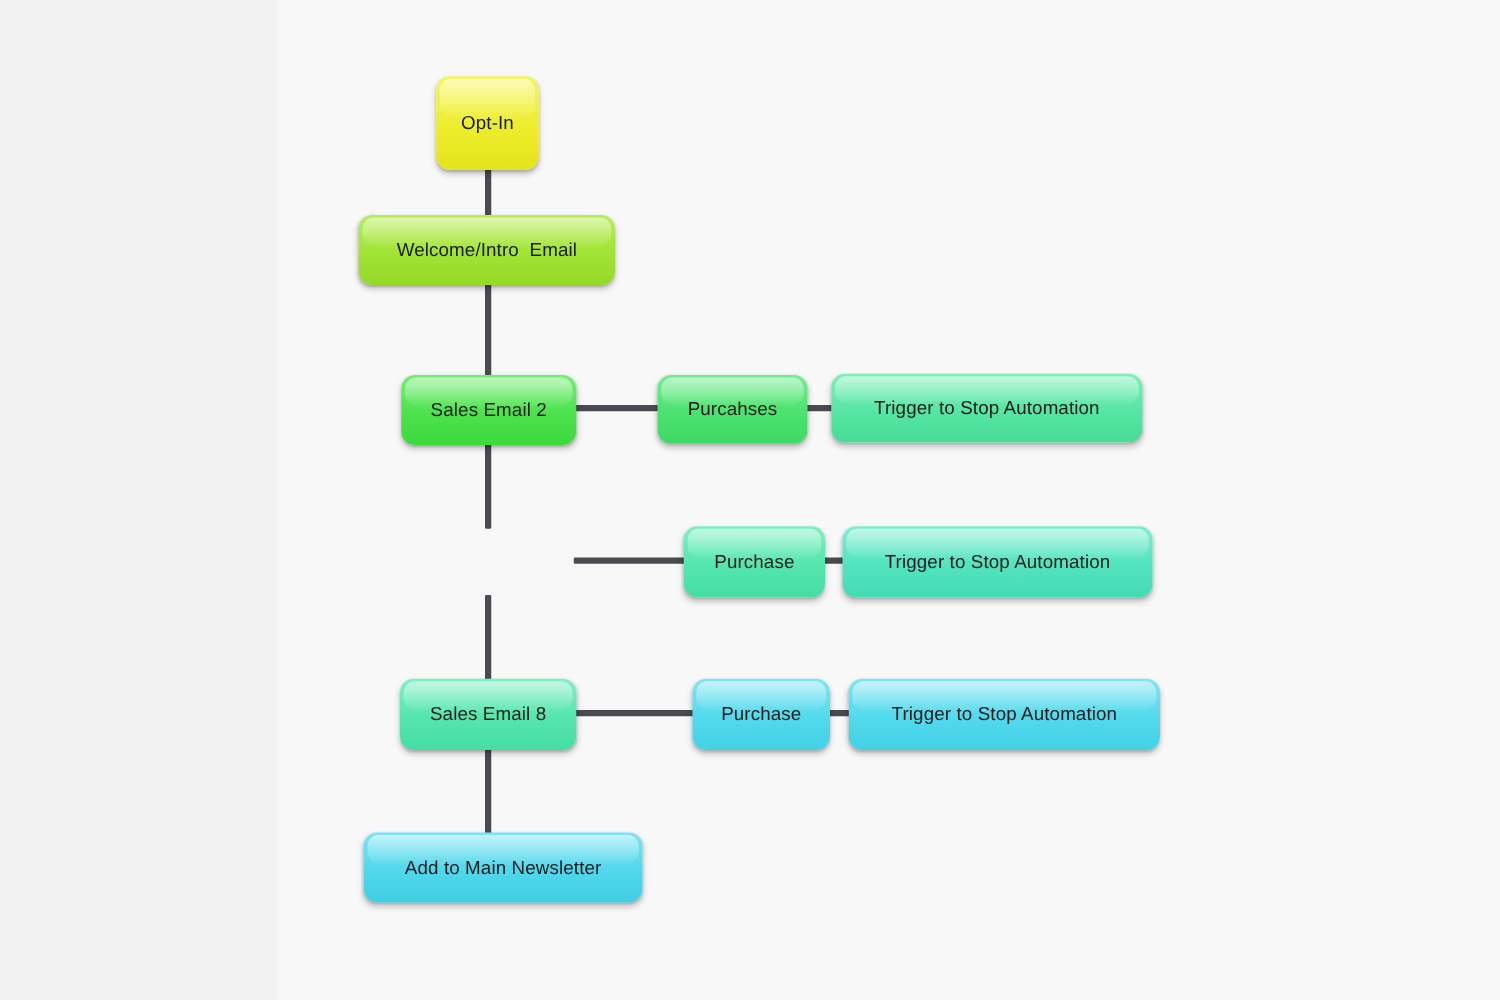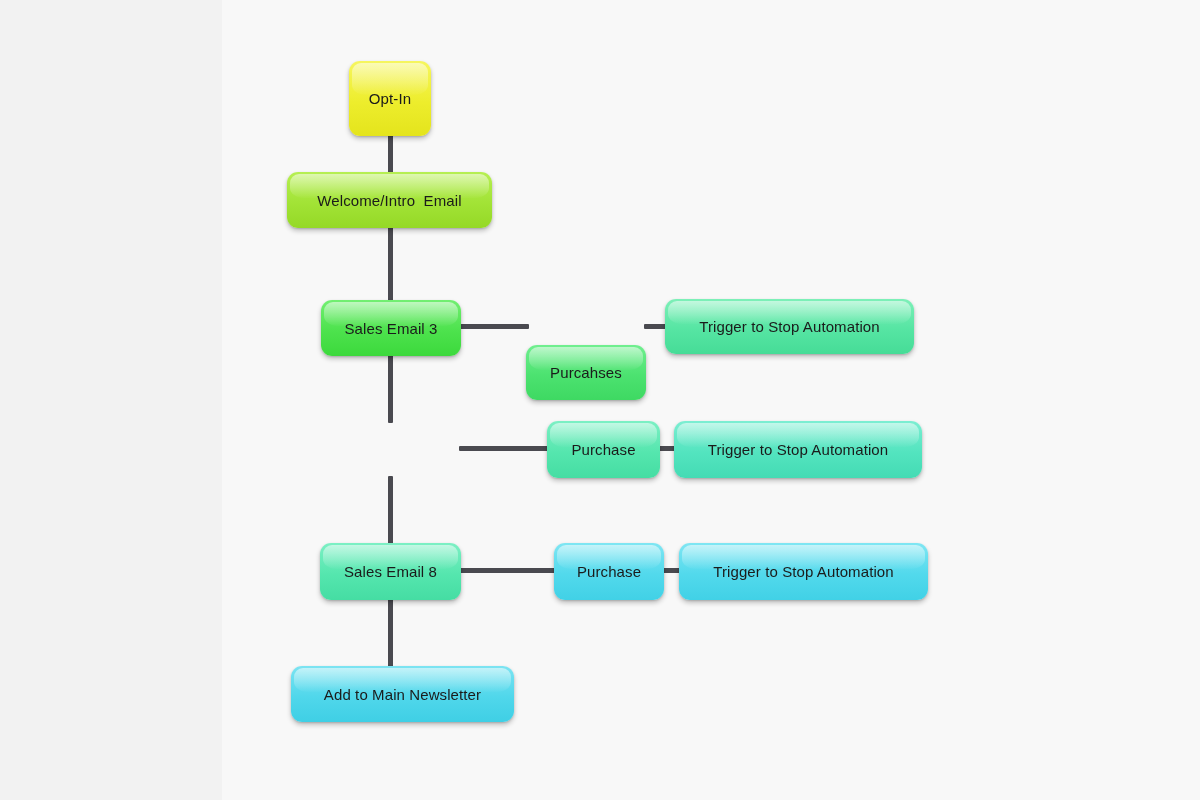--- a/index.html
+++ b/index.html
@@ -119,24 +119,24 @@
 
   <div class="node c-yellow" style="left:349px; top:61px; width:82px; height:75px;">
     <span class="node-label">Opt-In</span>
   </div>
 
   <div class="node c-yellowgreen" style="left:287px; top:172px; width:205px; height:56px;">
     <span class="node-label">Welcome/Intro  Email</span>
   </div>
 
   <div class="node c-green" style="left:321px; top:300px; width:140px; height:56px;">
-    <span class="node-label">Sales Email 3</span>
+    <span class="node-label">Sales Email 2</span>
   </div>
 
-  <div class="node c-green2" style="left:526px; top:300px; width:120px; height:55px;margin-top:45px;">
+  <div class="node c-green2" style="left:526px; top:300px; width:120px; height:55px;">
     <span class="node-label">Purcahses</span>
   </div>
 
   <div class="node c-springgreen" style="left:665px; top:299px; width:249px; height:55px;">
     <span class="node-label">Trigger to Stop Automation</span>
   </div>
 
 
   <div class="node c-mint" style="left:547px; top:421px; width:113px; height:57px;">
     <span class="node-label">Purchase</span>

